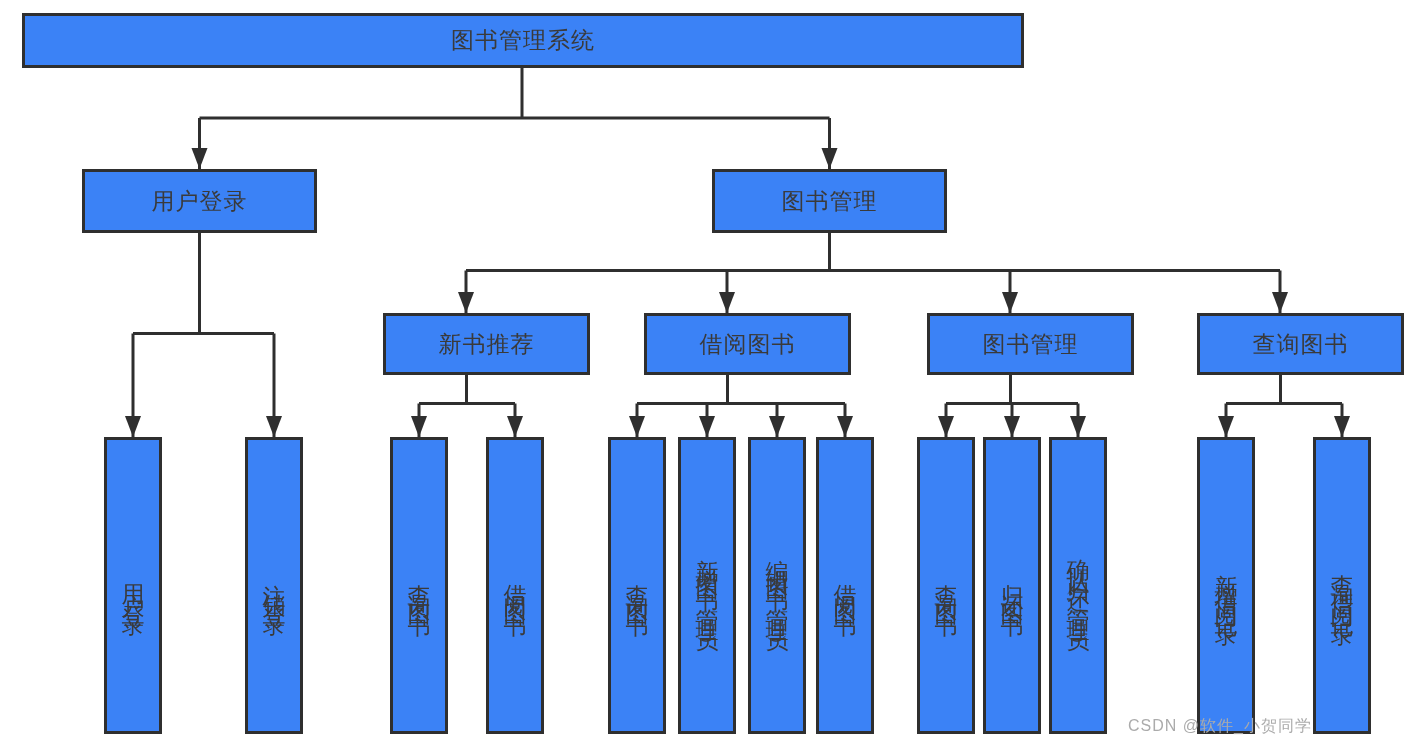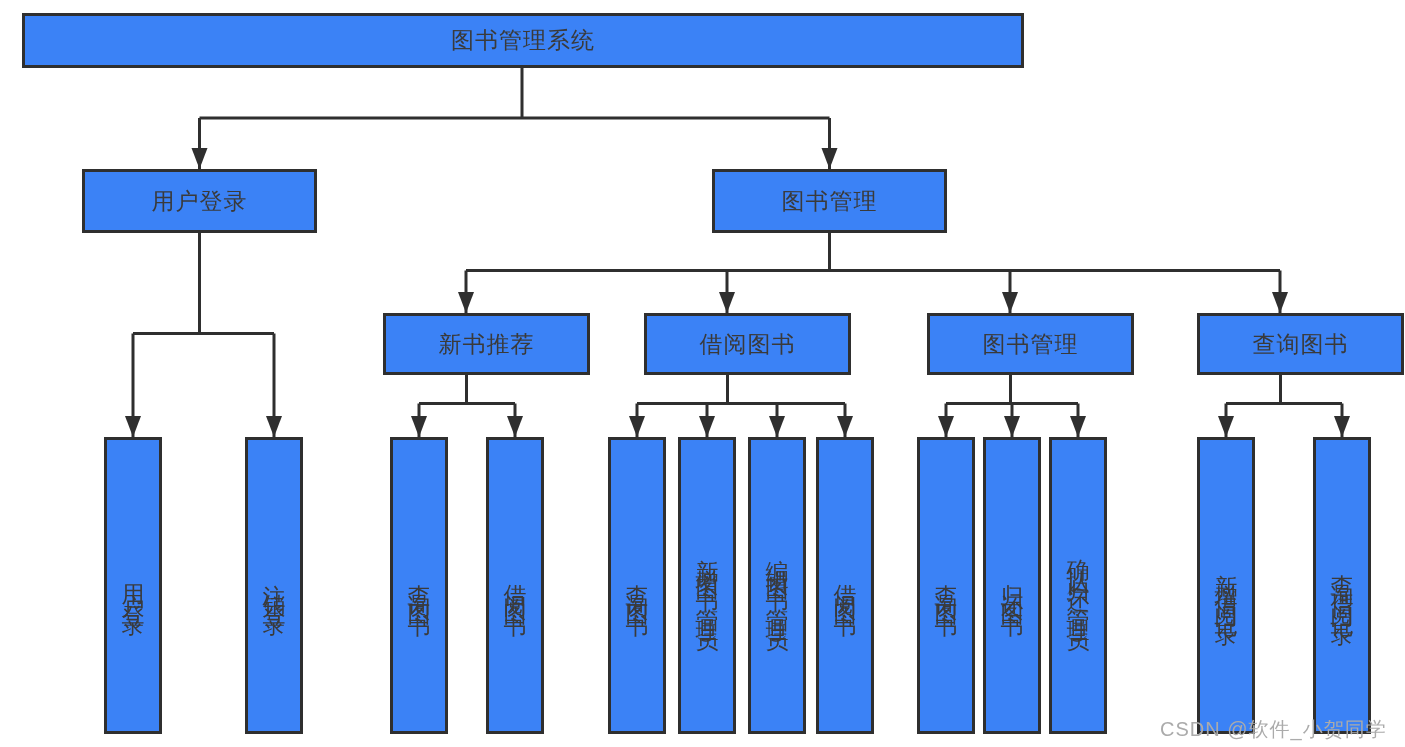--- a/index.html
+++ b/index.html
@@ -21,22 +21,22 @@
   }
   .root{left:22px;top:13px;width:1002px;height:55px;}
   .n2{top:169px;width:235px;height:64px;}
   .n3{top:313px;width:207px;height:62px;margin-left:20px;}
   .leaf{
     top:437px;width:58px;height:297px;
     writing-mode:vertical-rl;text-orientation:mixed;
     letter-spacing:10px;font-size:23px;
   }
   .watermark{
-    position:absolute;left:1160px;top:716px;z-index:2;
-    color:var(--wm);font-size:20px;letter-spacing:1px;white-space:nowrap;
+    position:absolute;left:1128px;top:716px;z-index:2;
+    color:var(--wm);font-size:16px;letter-spacing:1px;white-space:nowrap;
   }
 </style>
 </head>
 <body>
 
 <div class="stage">
 
   <svg class="wires" width="1405" height="747" viewBox="0 0 1405 747">
     <defs>
       <marker id="ah" markerUnits="userSpaceOnUse" markerWidth="24" markerHeight="18" refX="21" refY="8" orient="auto">

